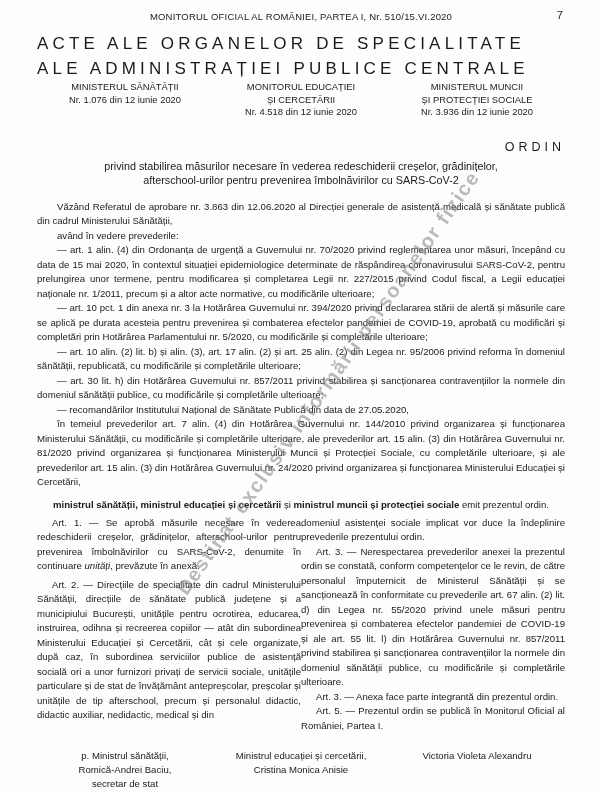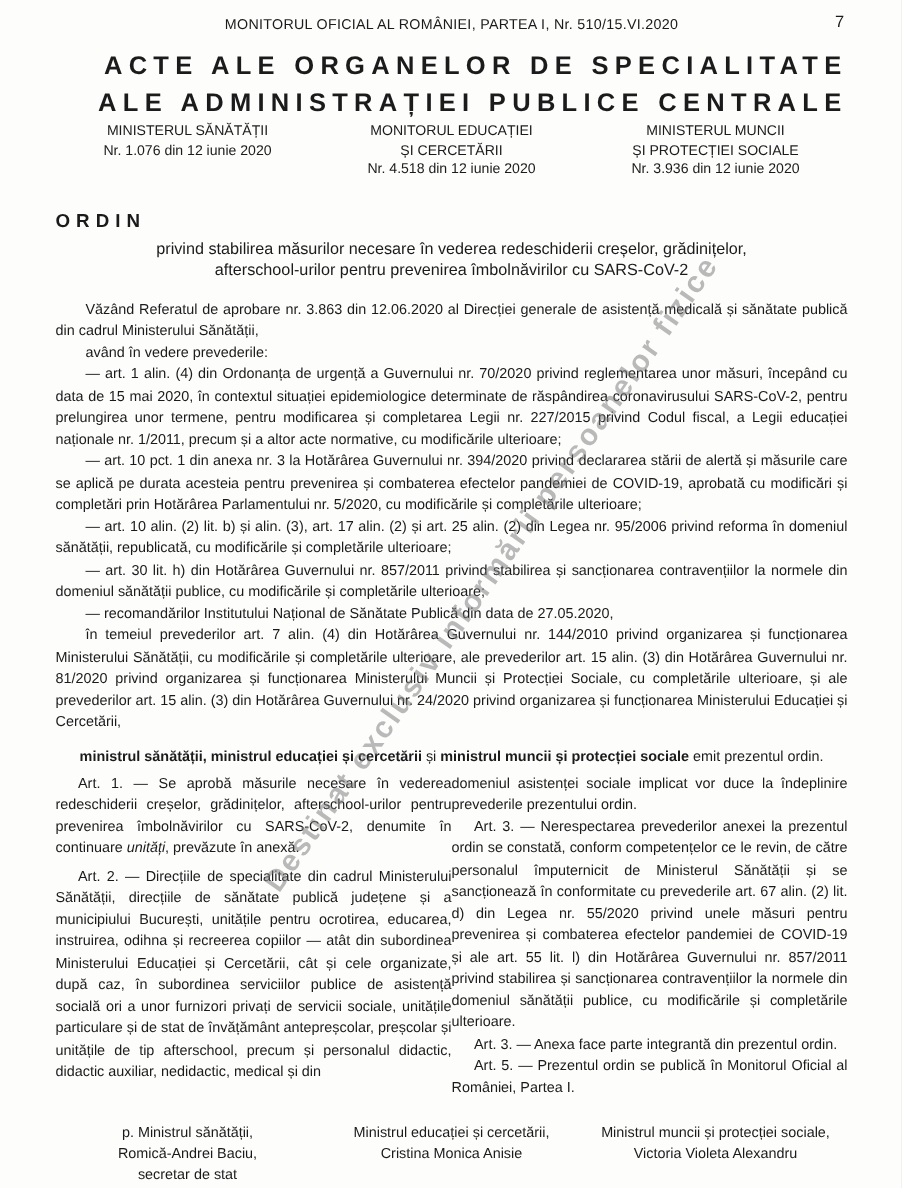--- a/index.html
+++ b/index.html
@@ -12,30 +12,30 @@
     color:#1b1b1b;
     overflow:hidden;
     box-sizing:border-box;
   }
   .inner { padding:11px 36px 0 37px; }
 
   .journal-row { position:relative; text-align:center; font-size:9.5px; letter-spacing:0.2px; }
   .page-number { position:absolute; right:2px; top:-2px; font-size:11px; }
 
   .section-title {
-    margin:9px 0 0; text-align:right; font-weight:bold;
+    margin:9px 0 0; text-align:left; font-weight:normal;
     font-size:17px; line-height:25px; letter-spacing:4.2px;
     white-space:pre-line;
   }
 
   .ministries { display:flex; }
   .ministry { flex:1; text-align:center; font-size:9.4px; line-height:12.6px; }
   .ministry-name { white-space:pre-line; }
 
-  .order-title { margin:21px 0 0; text-align:left; font-weight:bold; font-size:12.5px; letter-spacing:4px; }
+  .order-title { margin:21px 0 0; text-align:right; font-weight:normal; font-size:12.5px; letter-spacing:4px; }
   .order-subtitle {
     margin:5px 0 0; text-align:center; font-weight:normal;
     font-size:10.8px; line-height:14.5px; white-space:pre-line;
   }
 
   .preamble { margin-top:12px; font-size:9.6px; line-height:14.5px; text-align:justify; }
   .preamble p { margin:0; text-indent:20px; }
 
   .emit-line { margin:9px 0 6px; text-align:center; font-size:9.6px; }
 
@@ -123,19 +123,18 @@
       <div class="signature">
         <div class="sig-role">p. Ministrul sănătății,</div>
         <div class="sig-name">Romică-Andrei Baciu,</div>
         <div class="sig-extra">secretar de stat</div>
       </div>
       <div class="signature">
         <div class="sig-role">Ministrul educației și cercetării,</div>
         <div class="sig-name">Cristina Monica Anisie</div>
       </div>
       <div class="signature">
-        <div class="sig-role">Ministrul muncii și protecției sociale,</div>
         <div class="sig-name">Victoria Violeta Alexandru</div>
       </div>
     </div>
 
   </div>
 </div>
 
 </body></html>

